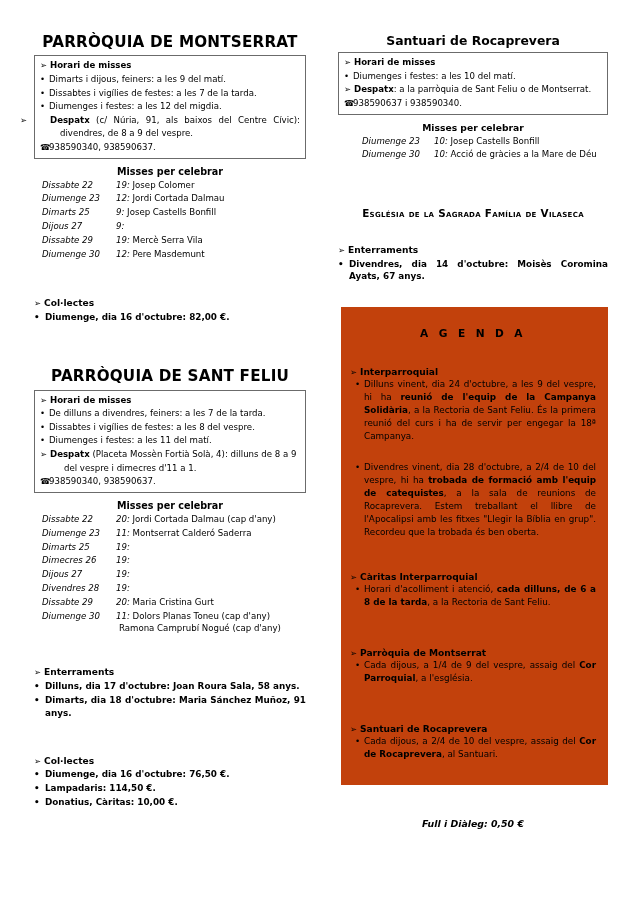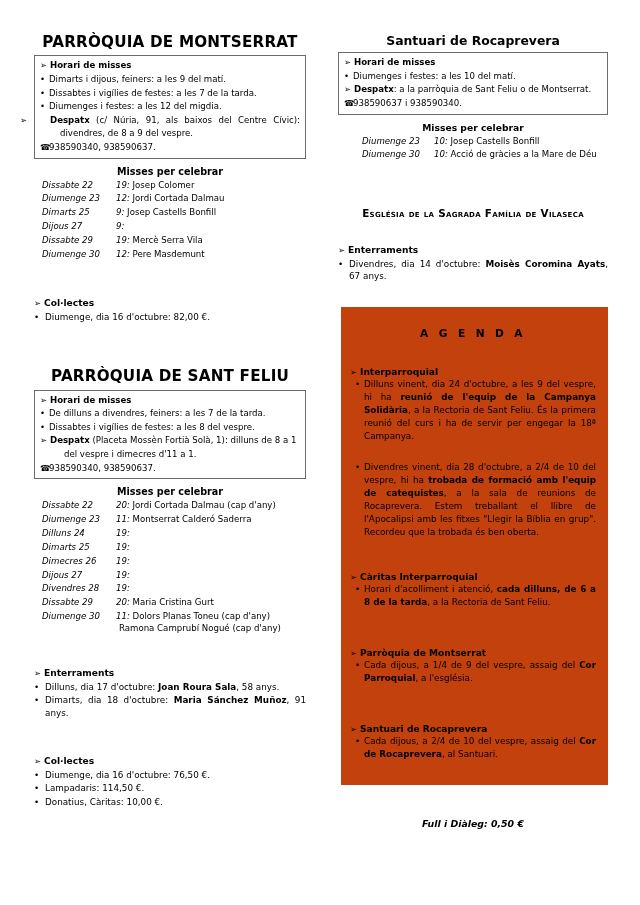--- a/index.html
+++ b/index.html
@@ -145,20 +145,21 @@
     list-style: none;
     margin: 0;
     padding: 0;
   }
   ul.blist li {
     font-size: 8.8px;
     line-height: 1.45;
     padding-left: 11px;
     text-indent: -11px;
     margin-bottom: 1px;
+    font-weight: bold;
   }
   ul.blist li .bul {
     display: inline-block;
     width: 11px;
     text-indent: 0;
   }
   .jtext {
     text-align: justify;
   }
   .indented {
@@ -298,21 +299,24 @@
         <div class="ib-head">
           <span class="arrow">➢</span><span>Horari de misses</span>
         </div>
         <div class="ib-line">
           <span class="dot">•</span><span>De dilluns a divendres, feiners: a les 7 de la tarda.</span>
         </div>
         <div class="ib-line">
           <span class="dot">•</span><span>Dissabtes i vigílies de festes: a les 8 del vespre.</span>
         </div>
         <div class="ib-line">
-          <span class="arrow">➢</span><b class="desp">Despatx</b> <span>(Placeta Mossèn Fortià Solà, 1): dilluns de 8 a 1</span>
+          <span class="dot">•</span><span>Diumenges i festes: a les 11 del matí.</span>
+        </div>
+        <div class="ib-line">
+          <span class="arrow">➢</span><b class="desp">Despatx</b> <span>(Placeta Mossèn Fortià Solà, 4): dilluns de 8 a 9</span>
         </div>
         <div class="ib-line" style="padding-left:24px;">
           <span>del vespre i dimecres d'11 a 1.</span>
         </div>
         <div class="ib-line">
           <span class="phone">☎</span><span>938590340, 938590637.</span>
         </div>
       </div>
 
       <div class="masses-title">Misses per celebrar</div>
@@ -321,24 +325,20 @@
         <tbody>
             <tr>
           <td class="day">Dissabte 22</td>
           <td class="det"><i>20:</i> <span>Jordi Cortada Dalmau (cap d'any)</span></td>
         </tr>
         <tr>
           <td class="day">Diumenge 23</td>
           <td class="det"><i>11:</i> <span>Montserrat Calderó Saderra</span></td>
         </tr>
         <tr>
-          <td class="day">Dilluns 24</td>
-          <td class="det"><i>19:</i> <span></span></td>
-        </tr>
-        <tr>
           <td class="day">Dimarts 25</td>
           <td class="det"><i>19:</i> <span></span></td>
         </tr>
         <tr>
           <td class="day">Dimecres 26</td>
           <td class="det"><i>19:</i> <span></span></td>
         </tr>
         <tr>
           <td class="day">Dijous 27</td>
           <td class="det"><i>19:</i> <span></span></td>

